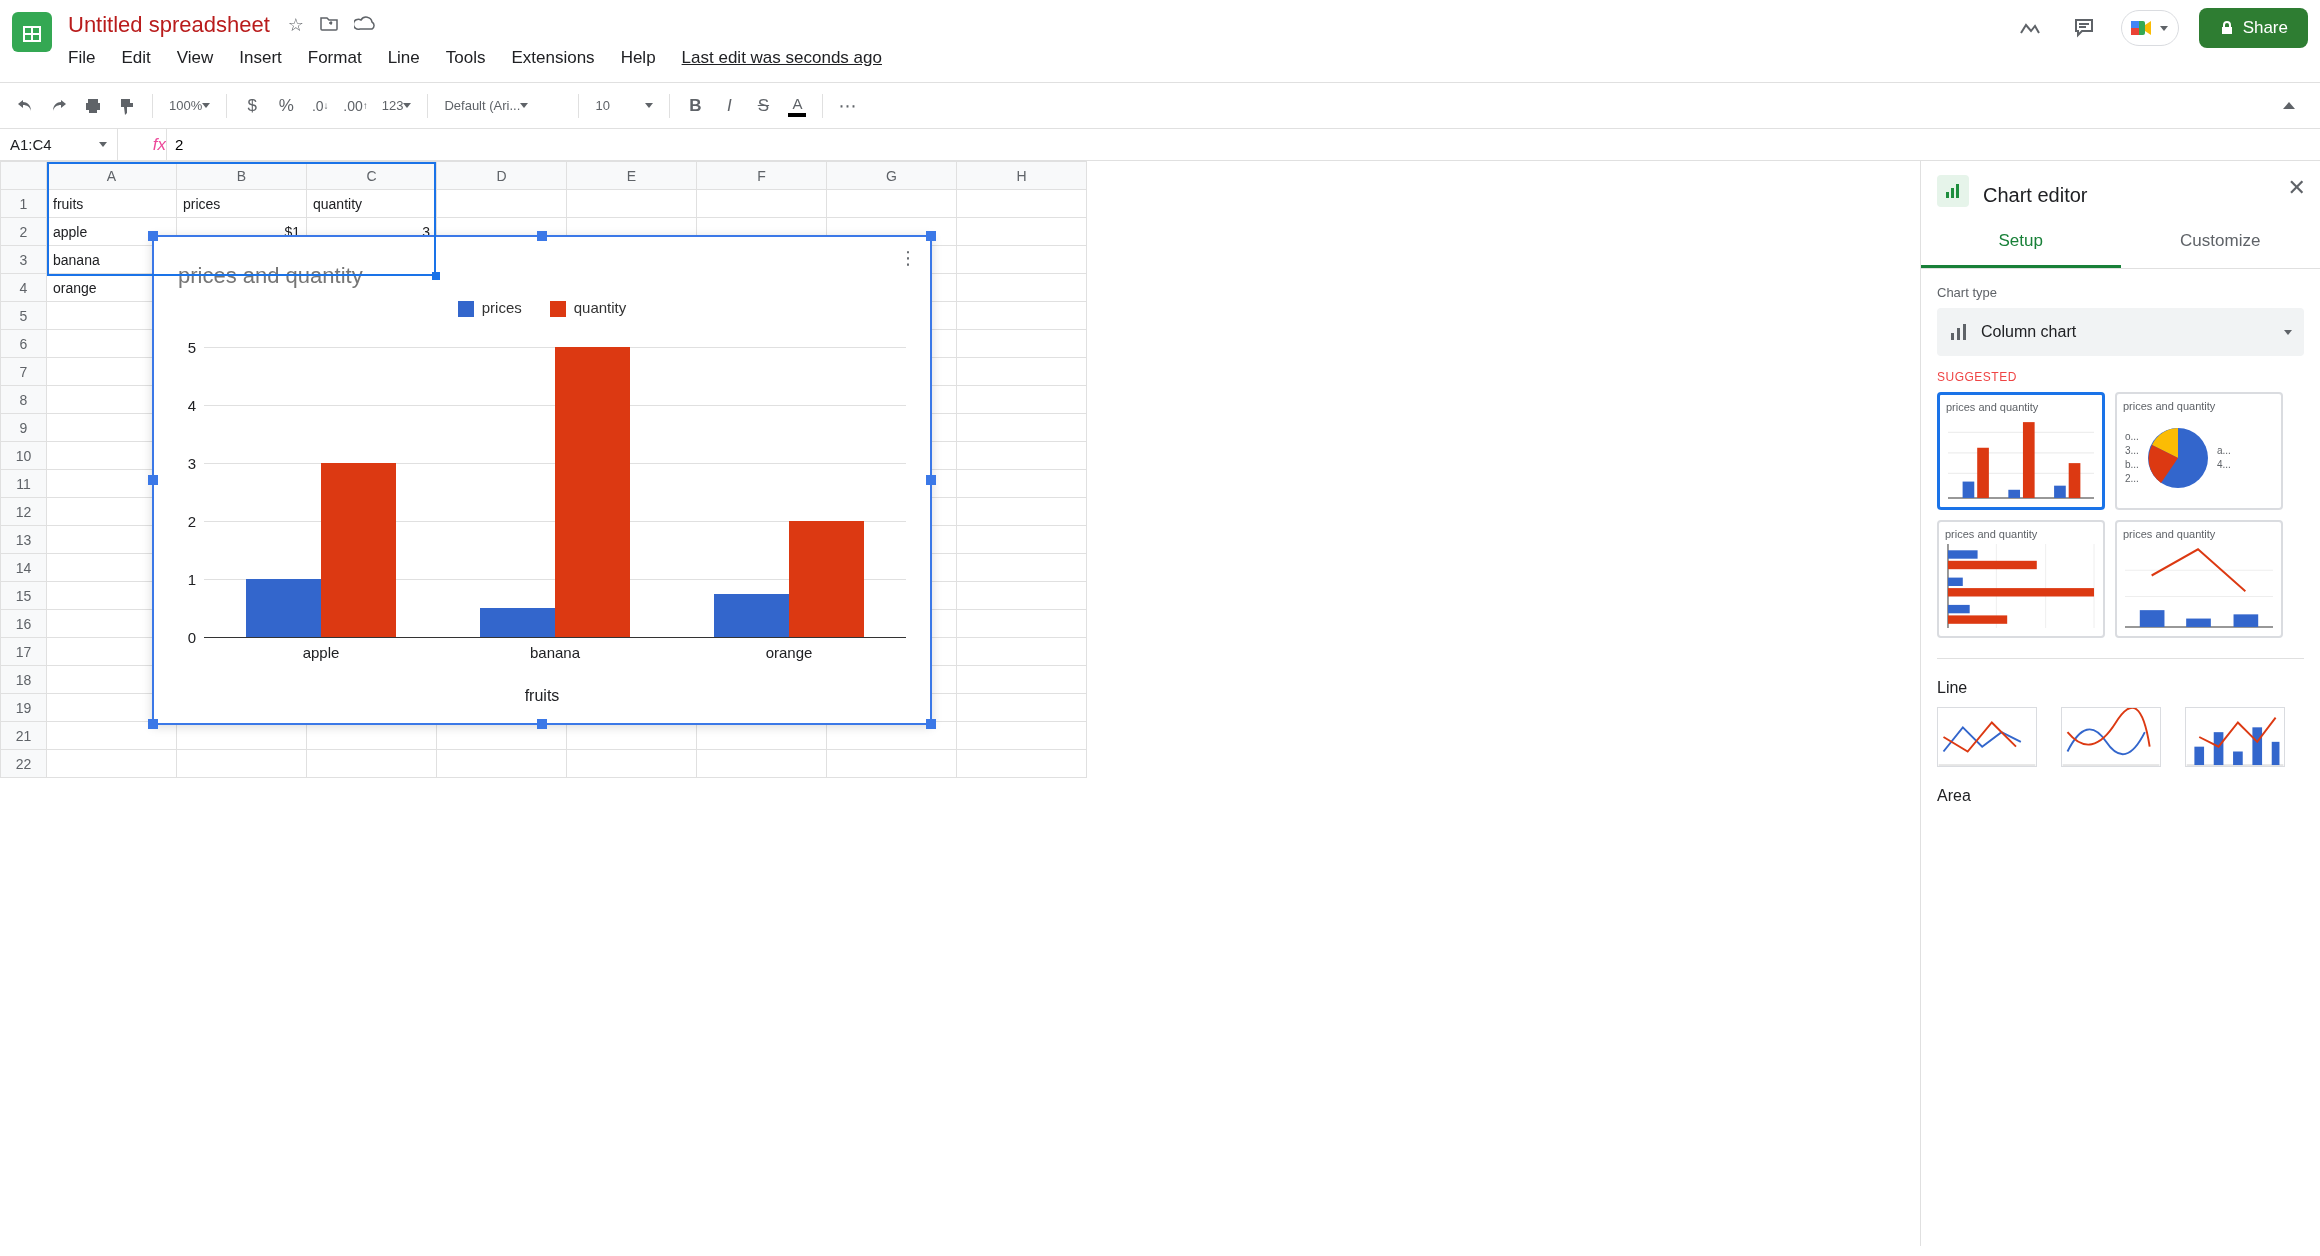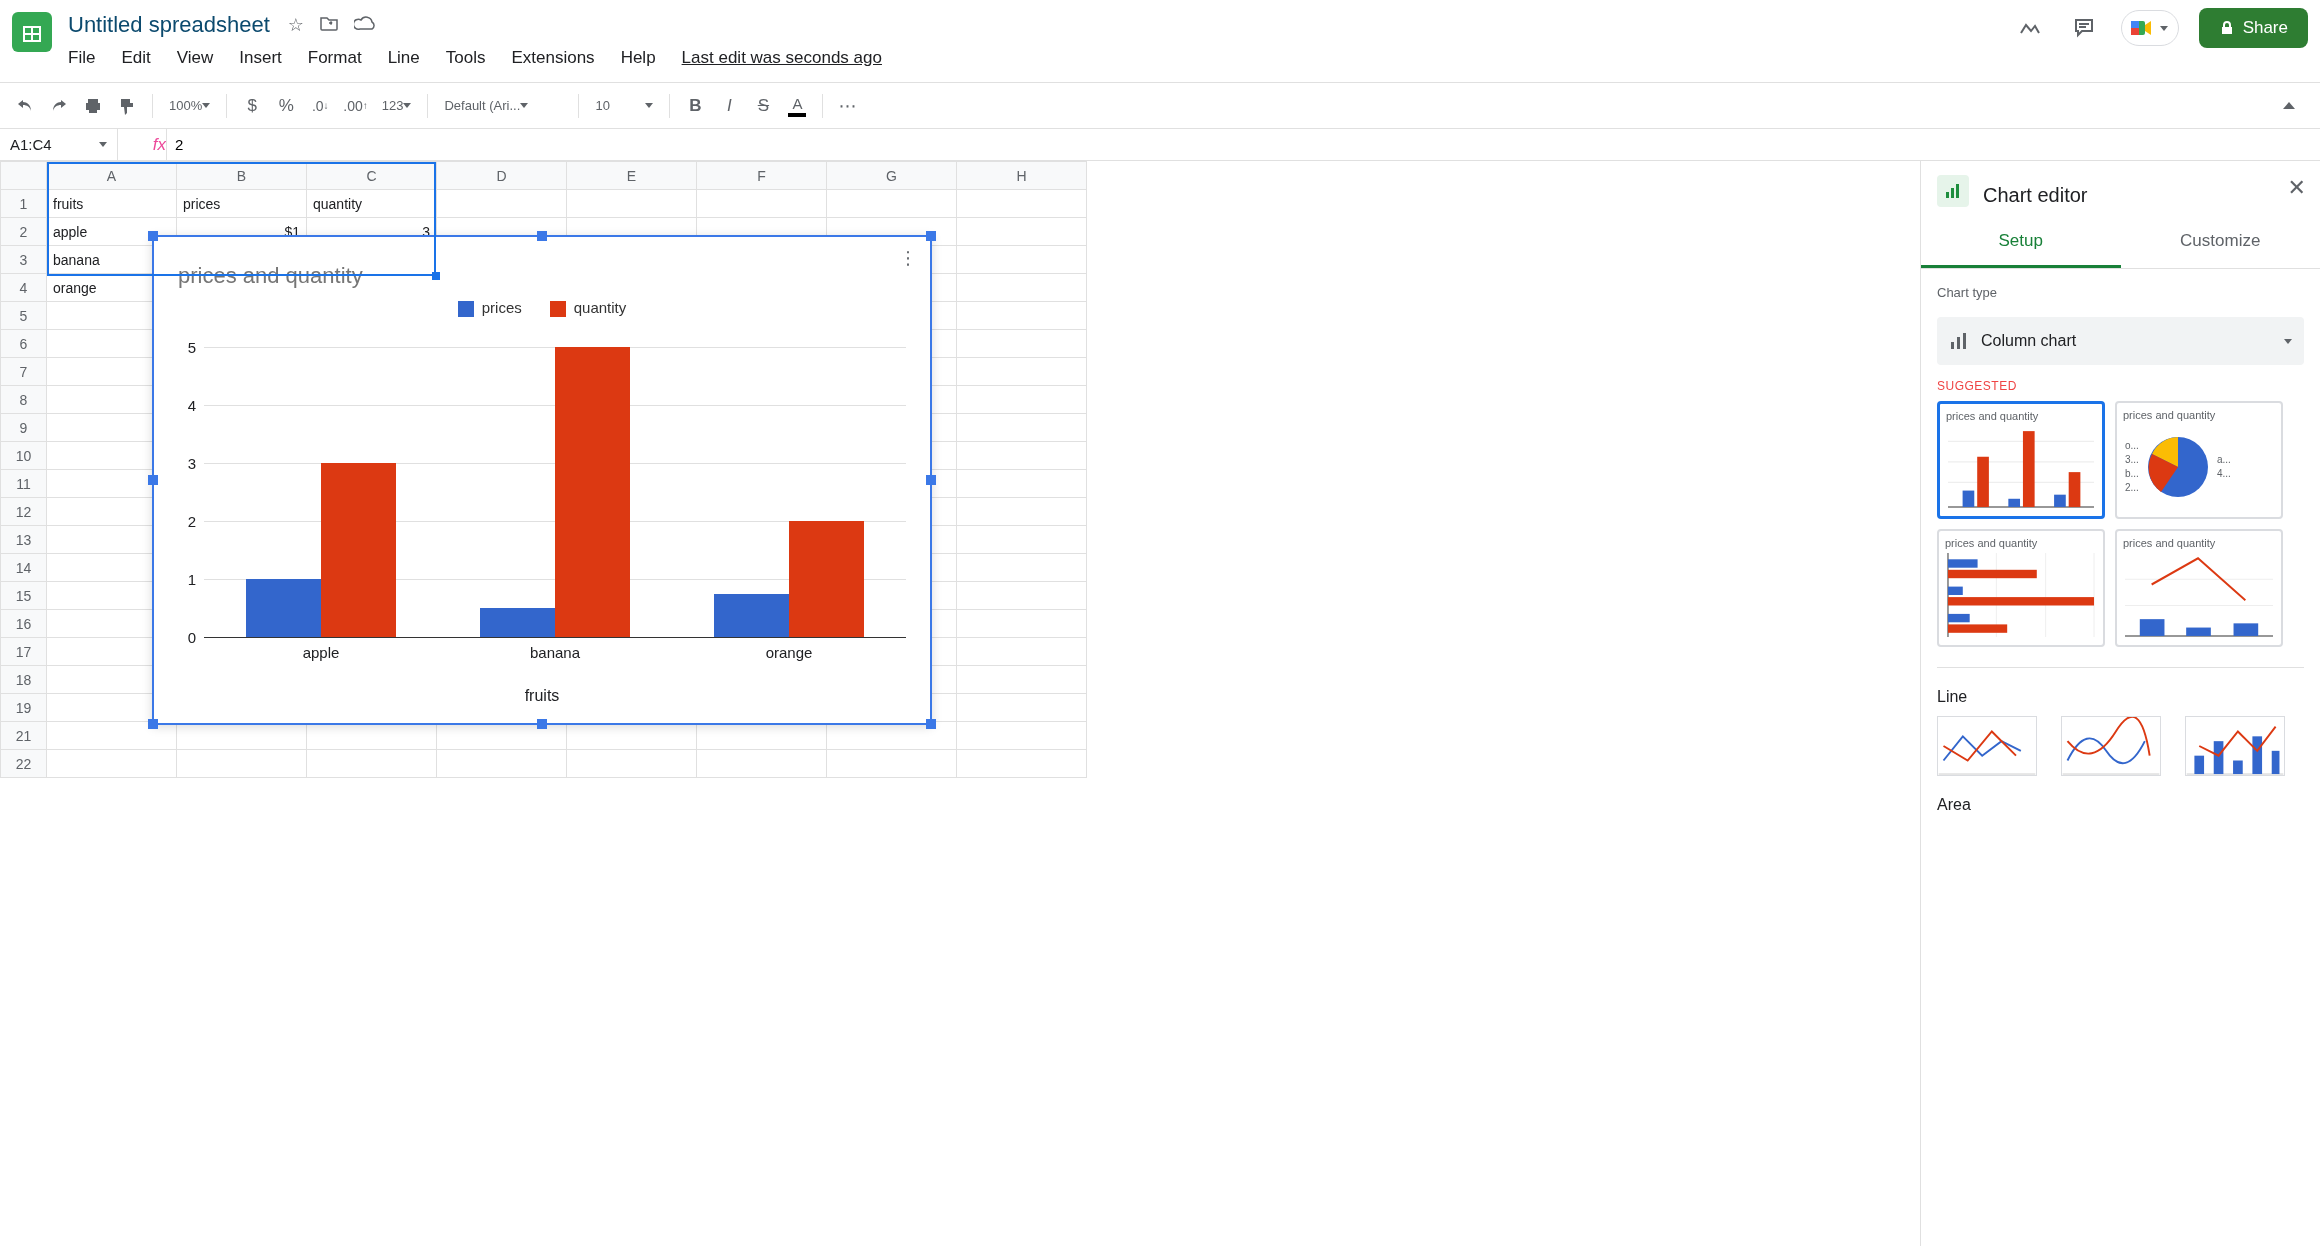--- a/index.html
+++ b/index.html
@@ -26,21 +26,21 @@
     background: #34a853;
     display:flex; align-items:center; justify-content:center;
   }
   .logo svg { display:block }
   .title-row {
     display:flex; align-items:center; gap:8px;
     padding-top:4px;
   }
   .doc-title {
     font-size: 22px;
-    color: #0c4a6e;
+    color: #b91c1c;
     padding: 2px 6px;
   }
   .star, .move, .cloud { color:#5f6368; font-size:18px; padding:4px; cursor:pointer }
   .menubar { display:flex; gap:14px; padding:4px 0 10px 0; }
   .menubar span { font-size:17px; color:#202124; padding:4px 6px; cursor:pointer }
   .last-edit { color:#5f6368; text-decoration:underline; font-size:17px; cursor:pointer }
   .header-right {
     position:absolute; top:8px; right:12px;
     display:flex; align-items:center; gap:20px;
   }
@@ -162,21 +162,21 @@
     background:#e6f4ea;border-radius:4px;color:#1e8e3e;
   }
   .tabs{ display:flex; border-bottom:1px solid #e0e0e0 }
   .tab{ flex:1; text-align:center; padding:14px 0; font-size:17px; color:#5f6368; cursor:pointer }
   .tab.active{ color:#188038; border-bottom:3px solid #188038; font-weight:500 }
 
   .sb-body{ flex:1; overflow-y:auto; padding:14px 16px 20px 16px; position:relative }
   .sb-body::-webkit-scrollbar{width:10px}
   .sb-body::-webkit-scrollbar-thumb{background:#dadce0;border-radius:5px}
 
-  .sb-label{ font-size:13px; color:#5f6368; margin:2px 0 17px 0 }
+  .sb-label{ font-size:13px; color:#5f6368; margin:2px 0 8px 0 }
   .select-row{
     height:48px;background:#f1f3f4;border-radius:4px;
     display:flex;align-items:center;gap:12px;padding:0 12px;
     cursor:pointer;margin-bottom:14px;
   }
   .select-row .txt{ font-size:16px; color:#202124; flex:1 }
 
   .sb-section{ font-size:12px; letter-spacing:.5px; color:#ef4444; margin:10px 0 8px 0 }
   .thumb-grid{ display:flex; flex-wrap:wrap; gap:10px }
   .thumb{

